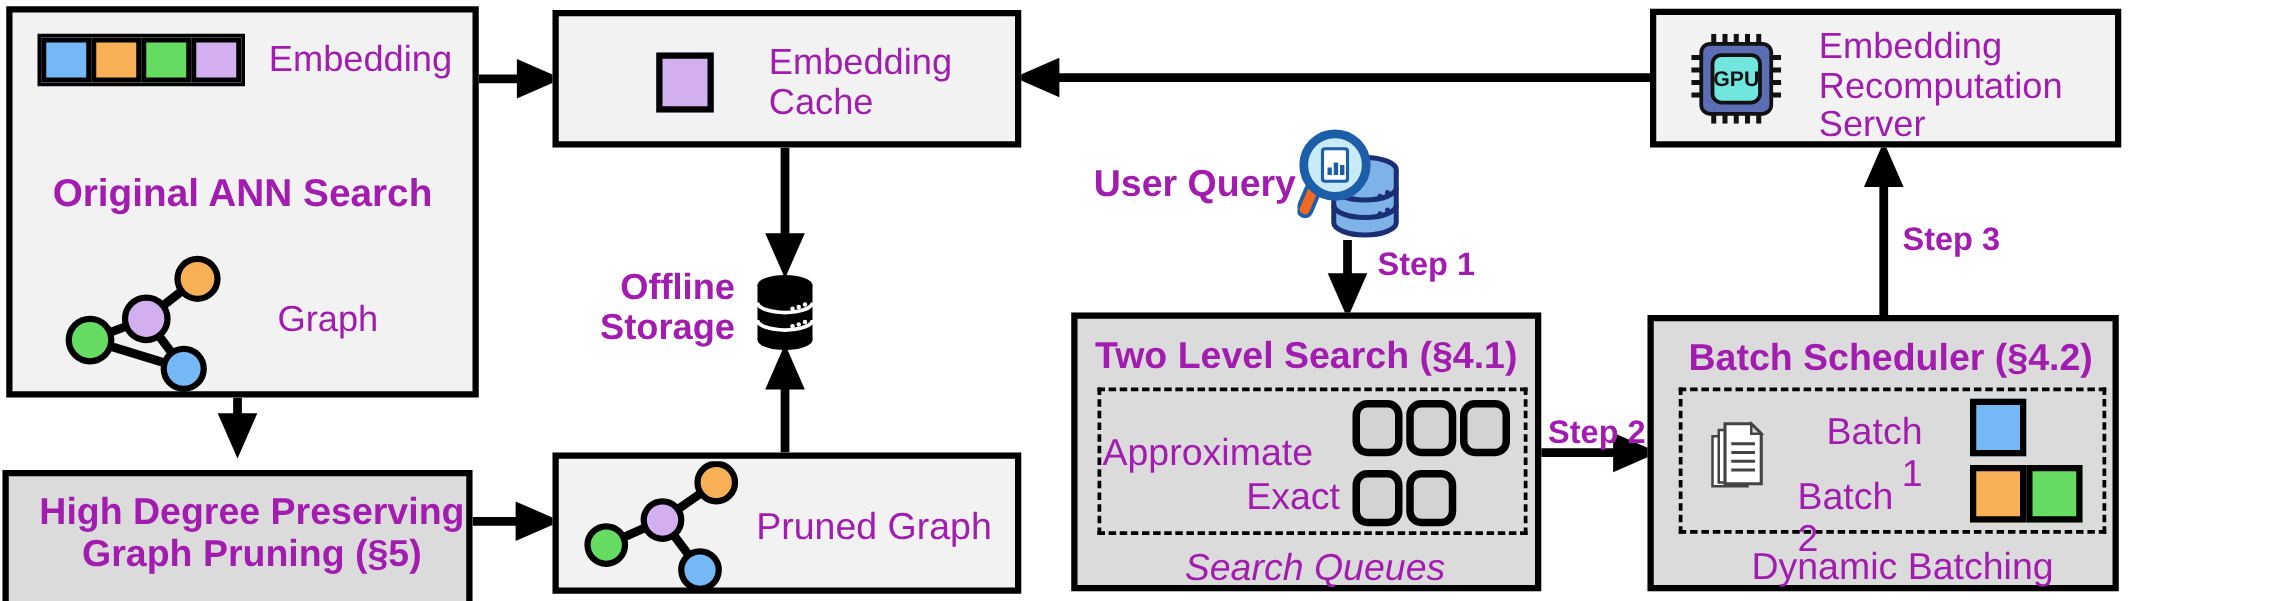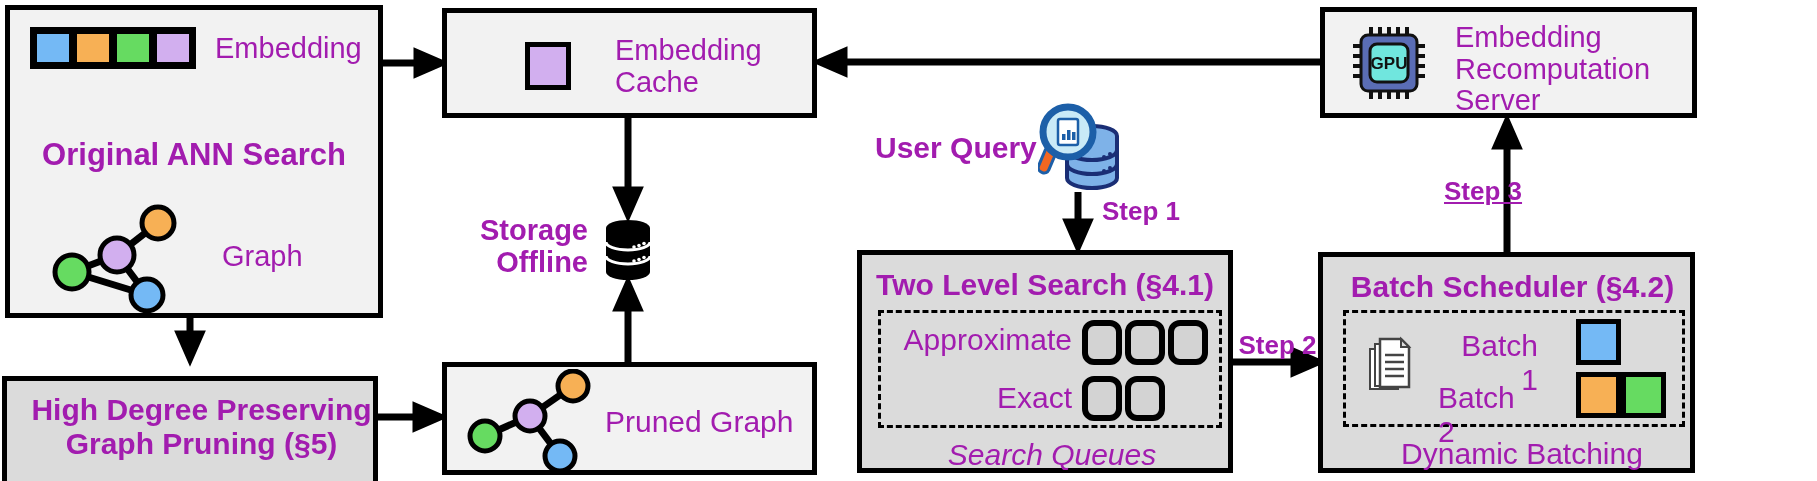--- a/index.html
+++ b/index.html
@@ -112,22 +112,22 @@
     <div class="abs cache-sq" style="left:78px; top:29px;">
         <div class="sq" style="background: var(--purple);"></div>
       </div>
     <div class="abs t29" style="left:168px; top:21px; line-height:32px;">
       <div>Embedding</div>
       <div>Cache</div>
     </div>
   </div>
 
   <div class="abs t29 bold" style="left:468px; top:214px; width:120px; text-align:right; line-height:32px;">
+    <div>Offline</div>
     <div>Storage</div>
-    <div>Offline</div>
   </div>
   <svg class="abs" style="left:602px; top:218px;" width="52" height="64" viewBox="0 0 52 64">
     <ellipse cx="26" cy="10" rx="22" ry="8" fill="#000"></ellipse>
     <rect x="4" y="10" width="44" height="44" fill="#000"></rect>
     <ellipse cx="26" cy="54" rx="22" ry="8" fill="#000"></ellipse>
     <path d="M4,24 a22,8 0 0 0 44,0" fill="none" stroke="#fff" stroke-width="3"></path>
     <path d="M4,38 a22,8 0 0 0 44,0" fill="none" stroke="#fff" stroke-width="3"></path>
     <g fill="#fff">
       <circle cx="32" cy="29" r="1.8"></circle>
         <circle cx="37" cy="27.5" r="1.8"></circle>
@@ -172,26 +172,26 @@
     <rect x="20" y="19" width="20" height="26" rx="2" fill="#fff" stroke="var(--query-rim)" stroke-width="2.5"></rect>
     <g fill="var(--query-rim)">
       <rect x="24" y="34" width="3.5" height="6"></rect>
       <rect x="29" y="30" width="3.5" height="10"></rect>
       <rect x="34" y="32" width="3.5" height="8"></rect>
     </g>
   </svg>
 
   <div class="abs t26 bold" style="left:1102px; top:196px;">Step 1</div>
   <div class="abs t26 bold center" style="left:1230px; top:330px; width:95px;">Step 2</div>
-  <div class="abs t26 bold" style="left:1444px; top:176px;text-decoration:underline;">Step 3</div>
+  <div class="abs t26 bold" style="left:1522px; top:176px;">Step 3</div>
 
   <div class="box dark" style="left:857px; top:250px; width:376px; height:223px;">
     <div class="abs t30 bold center" style="left:0; top:13px; width:366px;">Two Level Search (§4.1)</div>
     <div class="dashed" style="left:16px; top:55px; width:344px; height:118px;"></div>
-    <div class="abs t30" style="left:20px; top:68px; width:190px; text-align:right;">Approximate</div>
+    <div class="abs t30" style="left:20px; top:91px; width:190px; text-align:left;">Approximate</div>
     <div class="slotrow" style="left:220px; top:65px;">
         <div class="slot"></div>
         <div class="slot"></div>
         <div class="slot"></div>
       </div>
     <div class="abs t30" style="left:20px; top:126px; width:190px; text-align:right;">Exact</div>
     <div class="slotrow" style="left:220px; top:121px;">
         <div class="slot"></div>
         <div class="slot"></div>
       </div>

